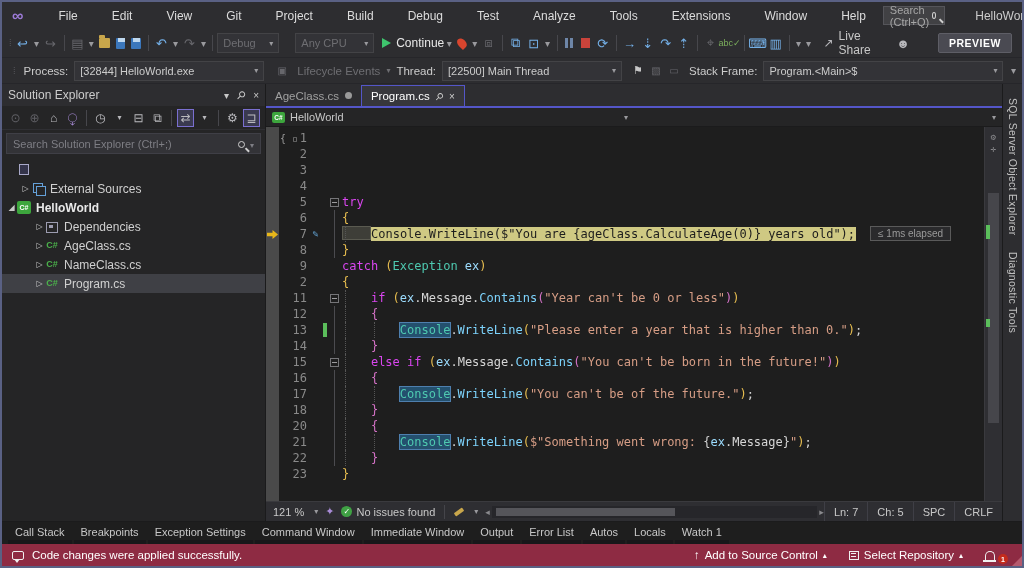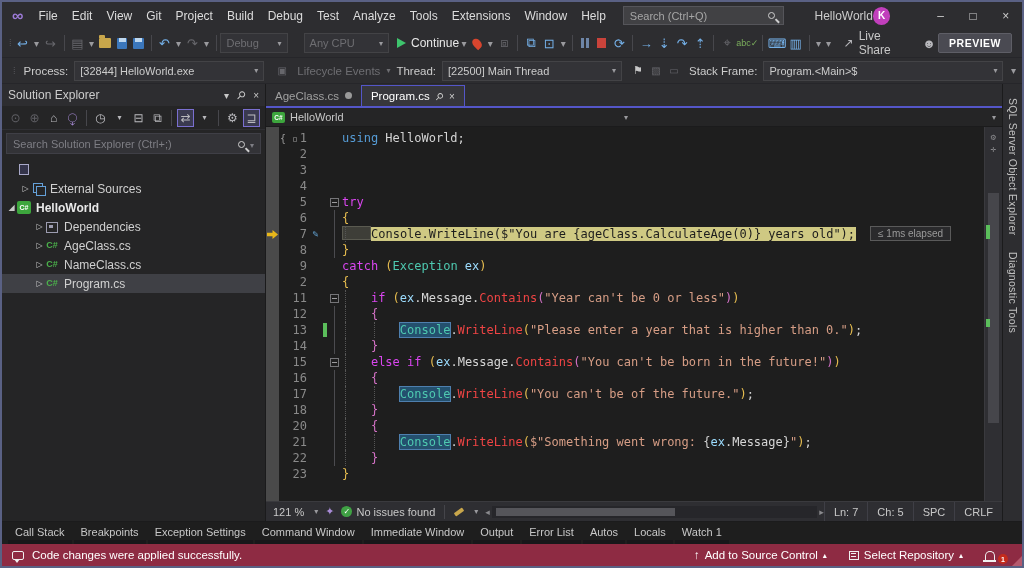--- a/index.html
+++ b/index.html
@@ -3,21 +3,21 @@
 <meta charset="utf-8">
 <style>
   * { margin:0; padding:0; box-sizing:border-box; }
   body { background:#111; font-family:"Liberation Sans",sans-serif; }
   .window { width:1024px; height:568px; border:2px solid #5A6184; background:#2D2D30;
             display:flex; flex-direction:column; color:#CCCCCC; overflow:hidden; }
 
   
   .titlebar { height:27px; display:flex; align-items:center; background:#2D2D30; font-size:12px; flex:none; }
   .vslogo { color:#9D7BD8; font-size:16px; font-weight:bold; padding:0 8px 0 10px; }
-  .menu-item { padding:8px 7px; height:100%; display:flex; align-items:center; color:#DCDCDC; cursor:default; }
+  .menu-item { padding:8px 7px; height:100%; display:flex; align-items:center; color:#DCDCDC; cursor:default;margin-left:20px; }
   .searchbox { width:168px; height:19px; background:#414144; border:1px solid #55555A; margin-left:10px;
                display:flex; align-items:center; justify-content:space-between; padding:0 6px; color:#A6A6A6; font-size:11px; }
   .mag { width:7px; height:7px; border:1.5px solid #CFCFCF; border-radius:50%; position:relative; margin-right:2px; }
   .mag::after { content:""; position:absolute; width:5px; height:1.5px; background:#CFCFCF; transform:rotate(45deg); left:6px; top:7px; }
   .win-title { margin-left:30px; color:#CCCCCC; }
   .tb-spacer { flex:1; }
   .avatar { width:18px; height:18px; border-radius:50%; background:#C13FBC; color:#fff; font-size:10px; font-weight:bold;
             display:flex; align-items:center; justify-content:center; margin-right:34px; }
   .winbtn { width:34px; height:100%; display:flex; align-items:center; justify-content:center; color:#CCC; font-size:12px; }
 
@@ -37,21 +37,21 @@
   .flame { width:9px; height:11px; background:#D8452E; border-radius:50% 50% 50% 0; transform:rotate(-45deg); margin:0 4px; }
   .folder { width:13px; height:10px; background:#C8A64B; border-radius:1px; position:relative; margin:0 3px; }
   .folder::before { content:""; position:absolute; top:-3px; left:0; width:6px; height:3px; background:#C8A64B; border-radius:1px 1px 0 0; }
   .disk { width:11px; height:11px; background:#3B77BC; border-radius:1px; position:relative; margin:0 3px; }
   .disk::after { content:""; position:absolute; left:2px; top:0; width:7px; height:4px; background:#BFD8EF; }
   .stopsq { width:10px; height:10px; background:#C9433B; margin:0 4px; }
   .pausebars { display:inline-flex; gap:2px; margin:0 4px; }
   .pausebars i { width:3px; height:10px; background:#6E86A8; }
   .lsbtn { display:flex; align-items:center; gap:5px; color:#C8C8C8; margin:0 10px; font-size:12px; }
   .preview-btn { background:#4A4A52; border:1px solid #5E5E66; color:#FFFFFF; font-weight:bold; font-size:10.5px;
-                 padding:3px 10px; border-radius:2px; margin-right:10px; letter-spacing:.5px; }
+                 padding:3px 10px; border-radius:2px; margin-right:10px; letter-spacing:.5px;margin-left:26px; }
 
   
   .debugbar { height:27px; display:flex; align-items:center; background:#2D2D30; border-top:1px solid #26262A;
               border-bottom:1px solid #26262A; font-size:11.5px; flex:none; padding-left:8px; }
   .dlabel { color:#CCCCCC; margin:0 6px; }
   .dlabel.dim, .dim-t { color:#6E6E72; }
 
   
   .main { flex:1; display:flex; min-height:0; }
 
@@ -108,21 +108,21 @@
   .cpen { width:13px; flex:none; color:#64A6D8; font-size:10px; line-height:15px; text-align:center; }
   .cchg { width:6px; flex:none; position:relative; }
   .cchg.changed::after { content:""; position:absolute; left:1px; top:1px; bottom:1px; width:4px; background:#5BBE5B; }
   .coutl { width:14px; flex:none; position:relative; }
   .obox { position:absolute; left:2px; top:4px; width:9px; height:9px; border:1px solid #757578;
           background:linear-gradient(#9C9C9E,#9C9C9E) center/5px 1px no-repeat; }
   .oline { position:absolute; left:6px; top:0; bottom:0; width:1px; background:#4B4B4F; }
   .ctext { position:relative; white-space:pre; flex:1; color:#D4D4D4; }
   .guide { position:absolute; top:0; bottom:0; width:0; border-left:1px dotted #565656; }
   .kw{color:#569CD6} .ctrl{color:#d946ef} .type{color:#4EC9B0} .loc{color:#9CDCFE}
-  .meth{color:#ef4444} .prop{color:#D6D6D6} .str{color:#D69D85}
+  .meth{color:#7dd3fc} .prop{color:#D6D6D6} .str{color:#D69D85}
   .df{color:#D4D4D4} .b1{color:#E8BE50} .b2{color:#D673C8}
   .dot-u{border-bottom:1px dotted #9A9A9A}
   .ref{background:#24506E; box-shadow:0 0 0 1px #4E7FAE;}
   .dimbox{display:inline-block; width:29px; height:14px; vertical-align:-2px; background:#3E3E38; border:1px solid #5A5A50;}
   .hlwrap{background:#CFC983; color:#1D1D1D; padding-right:1px;}
   .perftip{display:inline-block; margin-left:14px; background:#2A2A2C; border:1px solid #5A5A5A; color:#9A9A9A;
            font:10px/13px "Liberation Sans",sans-serif; padding:0 7px; vertical-align:1px;}
   .vscroll { position:absolute; right:0; top:0; bottom:0; width:18px; background:#2F2F33; border-left:1px solid #3A3A3E; }
   .vthumb { position:absolute; left:3px; right:3px; top:66px; height:230px; background:#46464B; }
   .vmark { position:absolute; left:1px; width:4px; background:#5BBE5B; }
@@ -389,21 +389,20 @@
         <div class="bpstrip"></div>
         <div>
             <div class="crow">
               <span class="cbp">
                 <span class="adorn">{ ▫</span>
               </span>
               <span class="cgut">1</span>
               <span class="cpen"></span>
               <span class="cchg"></span>
               <span class="coutl"></span>
-              <span class="ctext"><span class="kw">using</span><span class="df"> HelloWorld;</span></span>
             </div>
             <div class="crow">
               <span class="cbp"></span>
               <span class="cgut">2</span>
               <span class="cpen"></span>
               <span class="cchg"></span>
               <span class="coutl"></span>
               <span class="ctext"></span>
             </div>
             <div class="crow">

